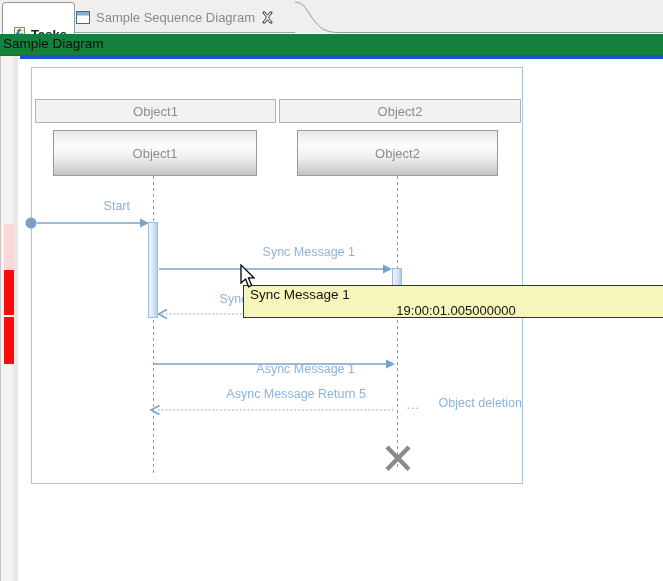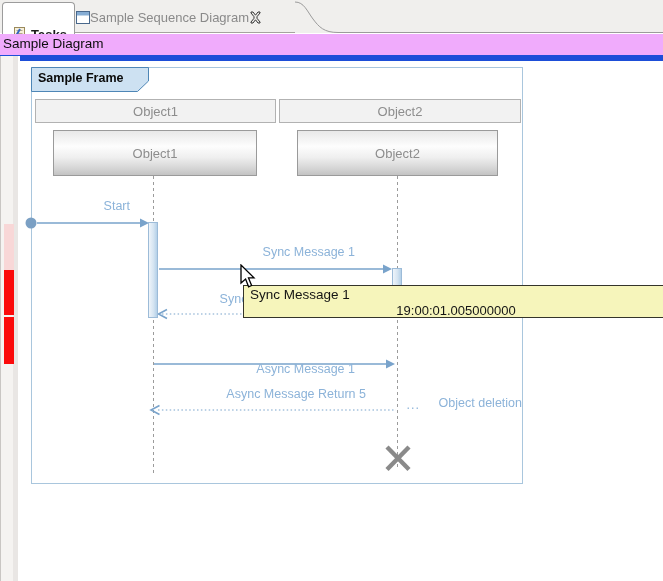--- a/index.html
+++ b/index.html
@@ -13,29 +13,29 @@
   
   .tabstrip{left:0;top:0;width:663px;height:33px;background:#f0efed;}
   .tab-active{
     left:2px;top:2px;height:30px;background:#fff;
     border:1px solid #9c9c9c;border-bottom:none;border-radius:4px 4px 0 0;
     display:inline-flex;align-items:center;padding:16px 7px 0 7px;gap:5px;
   }
   .tab-active .lbl{font-size:13px;font-weight:bold;color:#1a1a1a;}
   .tab-inactive{
     left:72px;top:2px;height:30px;display:inline-flex;align-items:center;
-    padding:0 4px;
+    padding:0 4px;gap:6px;
   }
   .tab-inactive .lbl{font-size:13px;color:#8a8a8a;}
   .strip-lines{left:0;top:0;width:663px;height:34px;pointer-events:none;}
 
   
   .viewheader{
-    left:0;top:34px;width:663px;height:21px;background:#f0abfc;
-    border-bottom:6px solid #1d4ed8;
+    left:0;top:34px;width:663px;height:21px;background:#15803d;
+    border-bottom:4px solid #1d4ed8;
   }
   .viewheader .lbl{position:absolute;left:3px;top:2px;font-size:13.5px;color:#0d0d0d;}
 
   
   .ruler{
     left:0;top:56px;width:20px;height:525px;
     background:linear-gradient(90deg,#c9c6c3 0,#c9c6c3 1px,#f5f3f1 1px,#f5f3f1 13px,#e9e6e4 13px,#e9e6e4 18px,#ffffff 18px);
   }
   .marker{position:absolute;left:4px;width:10px;}
   .marker.pink{background:var(--marker-pink);}
@@ -132,26 +132,20 @@
   </div>
 
   <div class="abs ruler">
     <div class="marker pink" style="top:168px;height:46px;"></div>
     <div class="marker red" style="top:214px;height:45px;"></div>
     <div class="marker red" style="top:261px;height:47px;"></div>
   </div>
 
   <div class="abs frame"></div>
 
-  <div class="abs frame-label">
-    <svg width="118" height="25" viewBox="0 0 118 25">
-      <path d="M0.5,0.5 H117.5 V14 L106.5,24.5 H0.5 Z" fill="var(--frame-fill)" stroke="var(--accent-border)"></path>
-    </svg>
-    <span class="txt">Sample Frame</span>
-  </div>
 
   <div class="abs hdrbox" style="left:35px;top:99px;width:241px;">
     <span>Object1</span>
   </div>
   <div class="abs hdrbox" style="left:279px;top:99px;width:242px;">
     <span>Object2</span>
   </div>
 
   <div class="abs headbox" style="left:53px;top:130px;width:204px;">
     <span>Object1</span>

